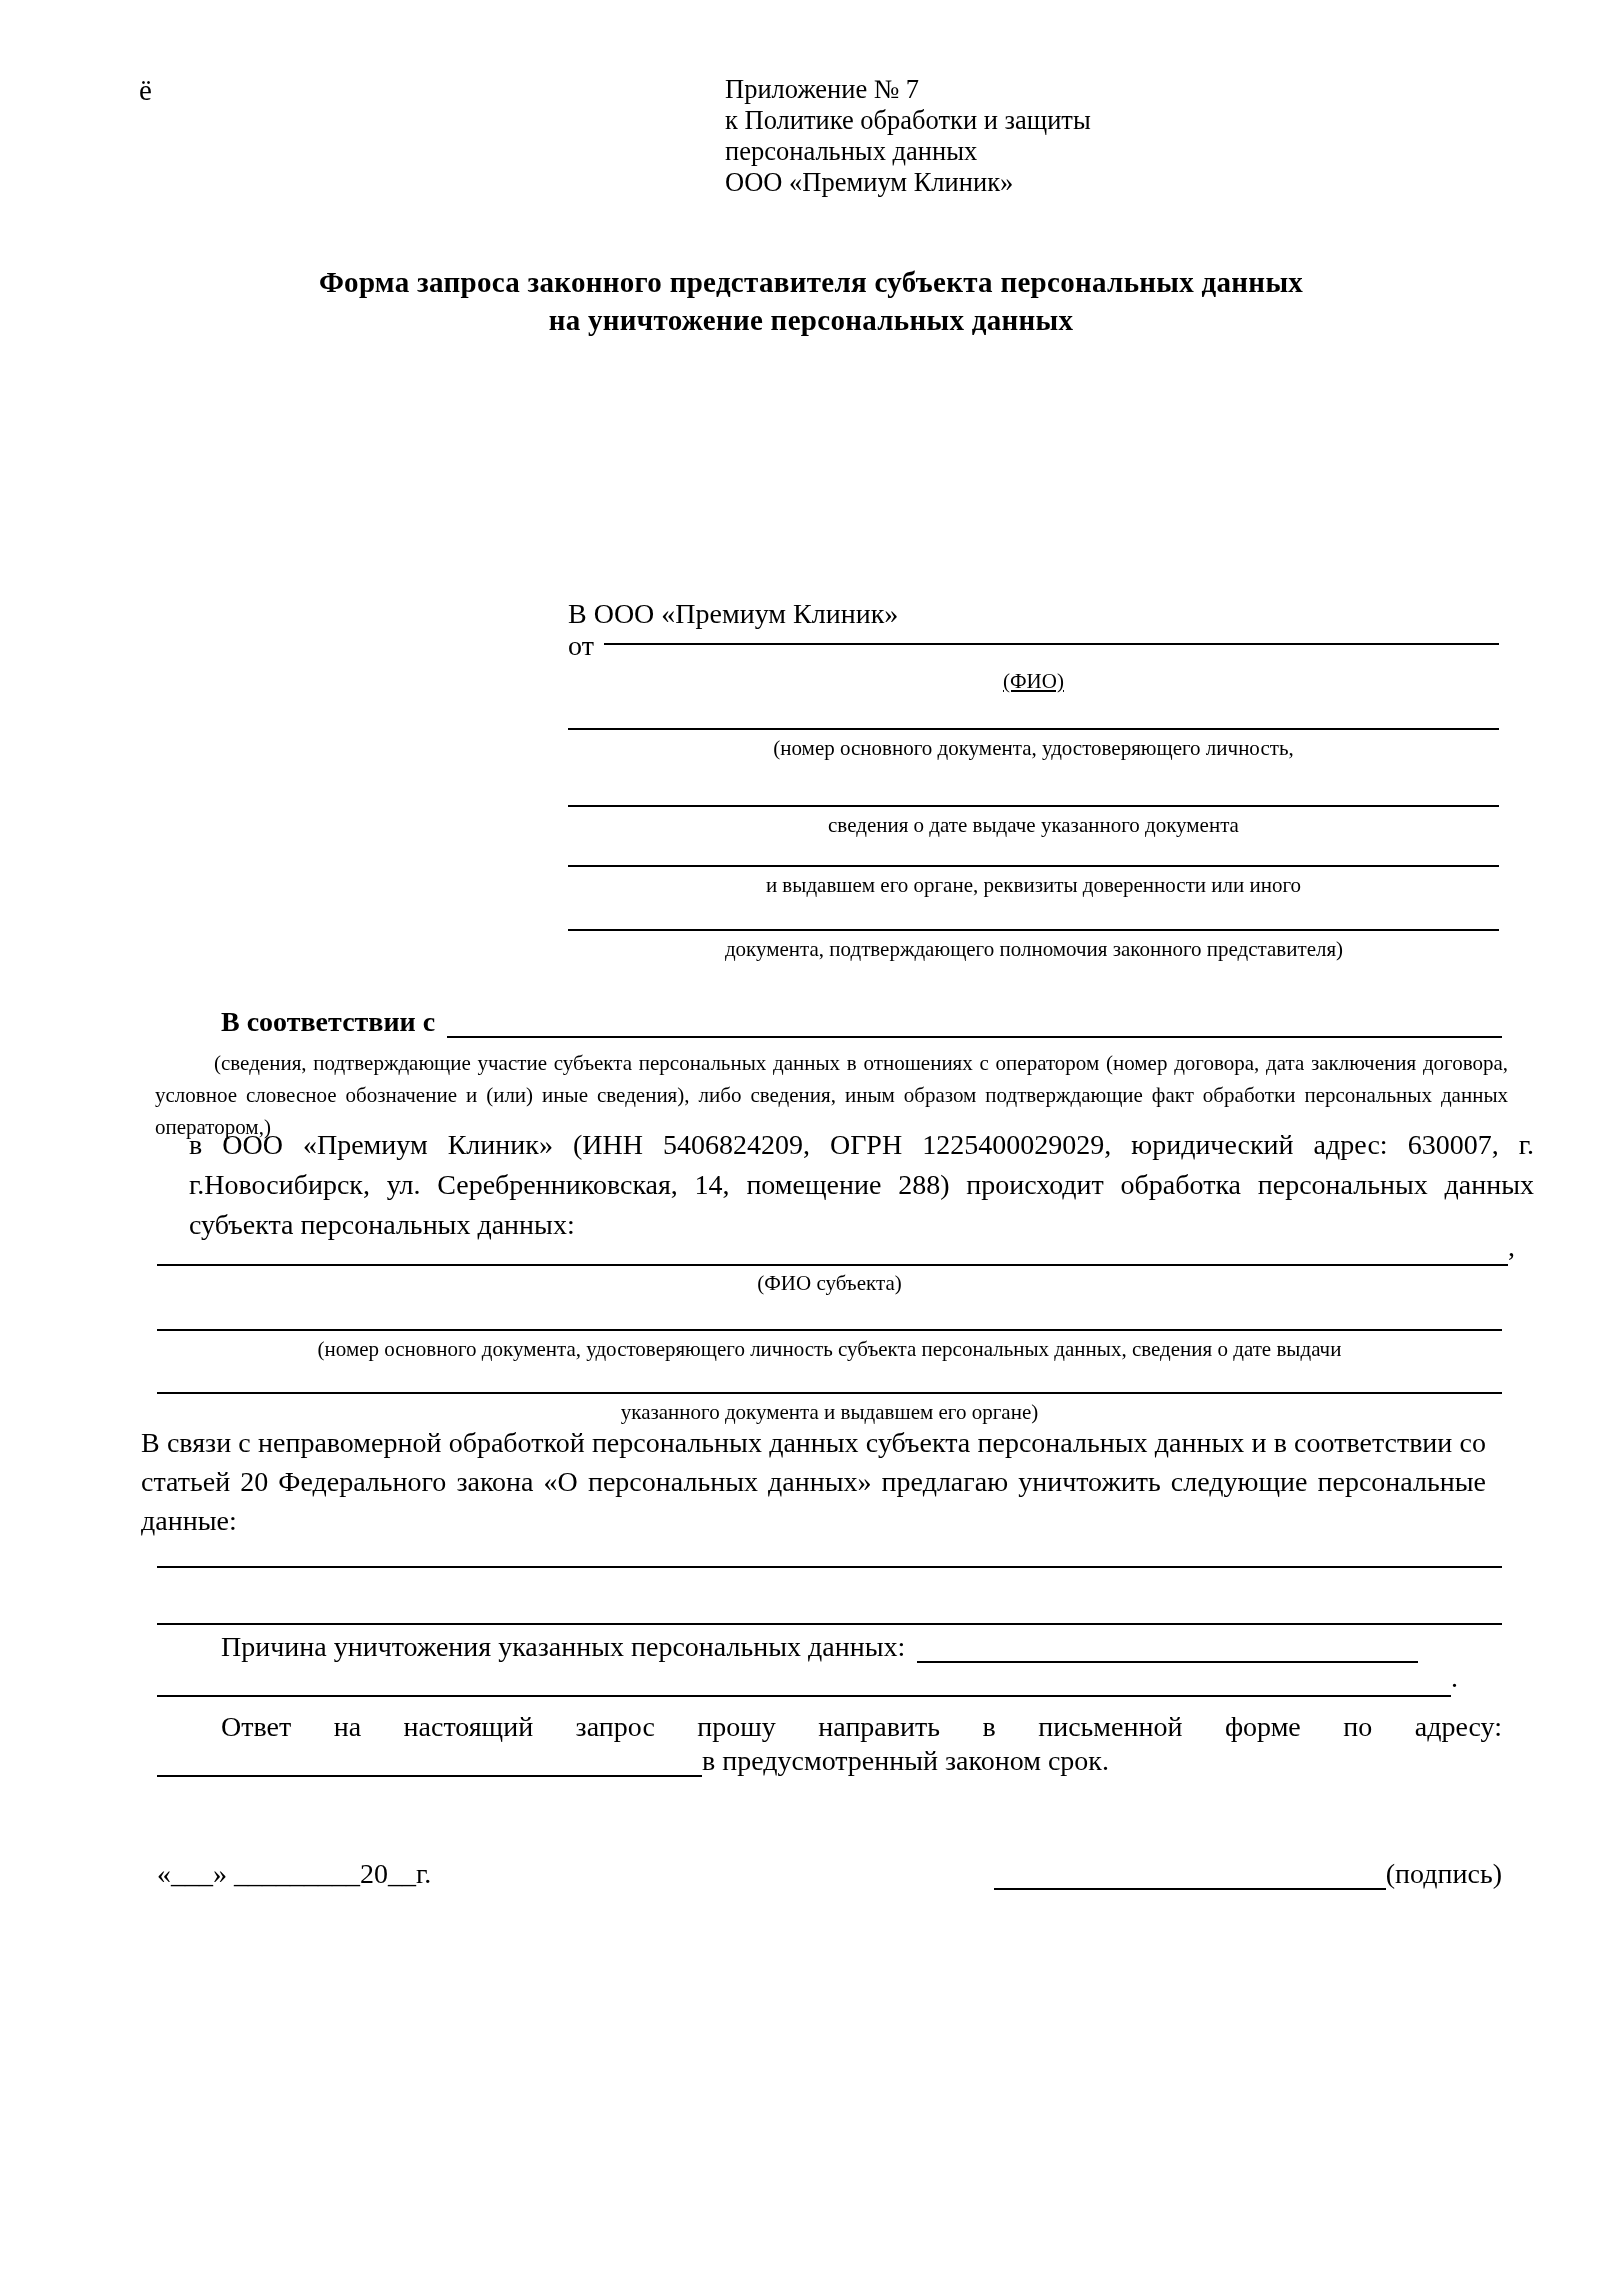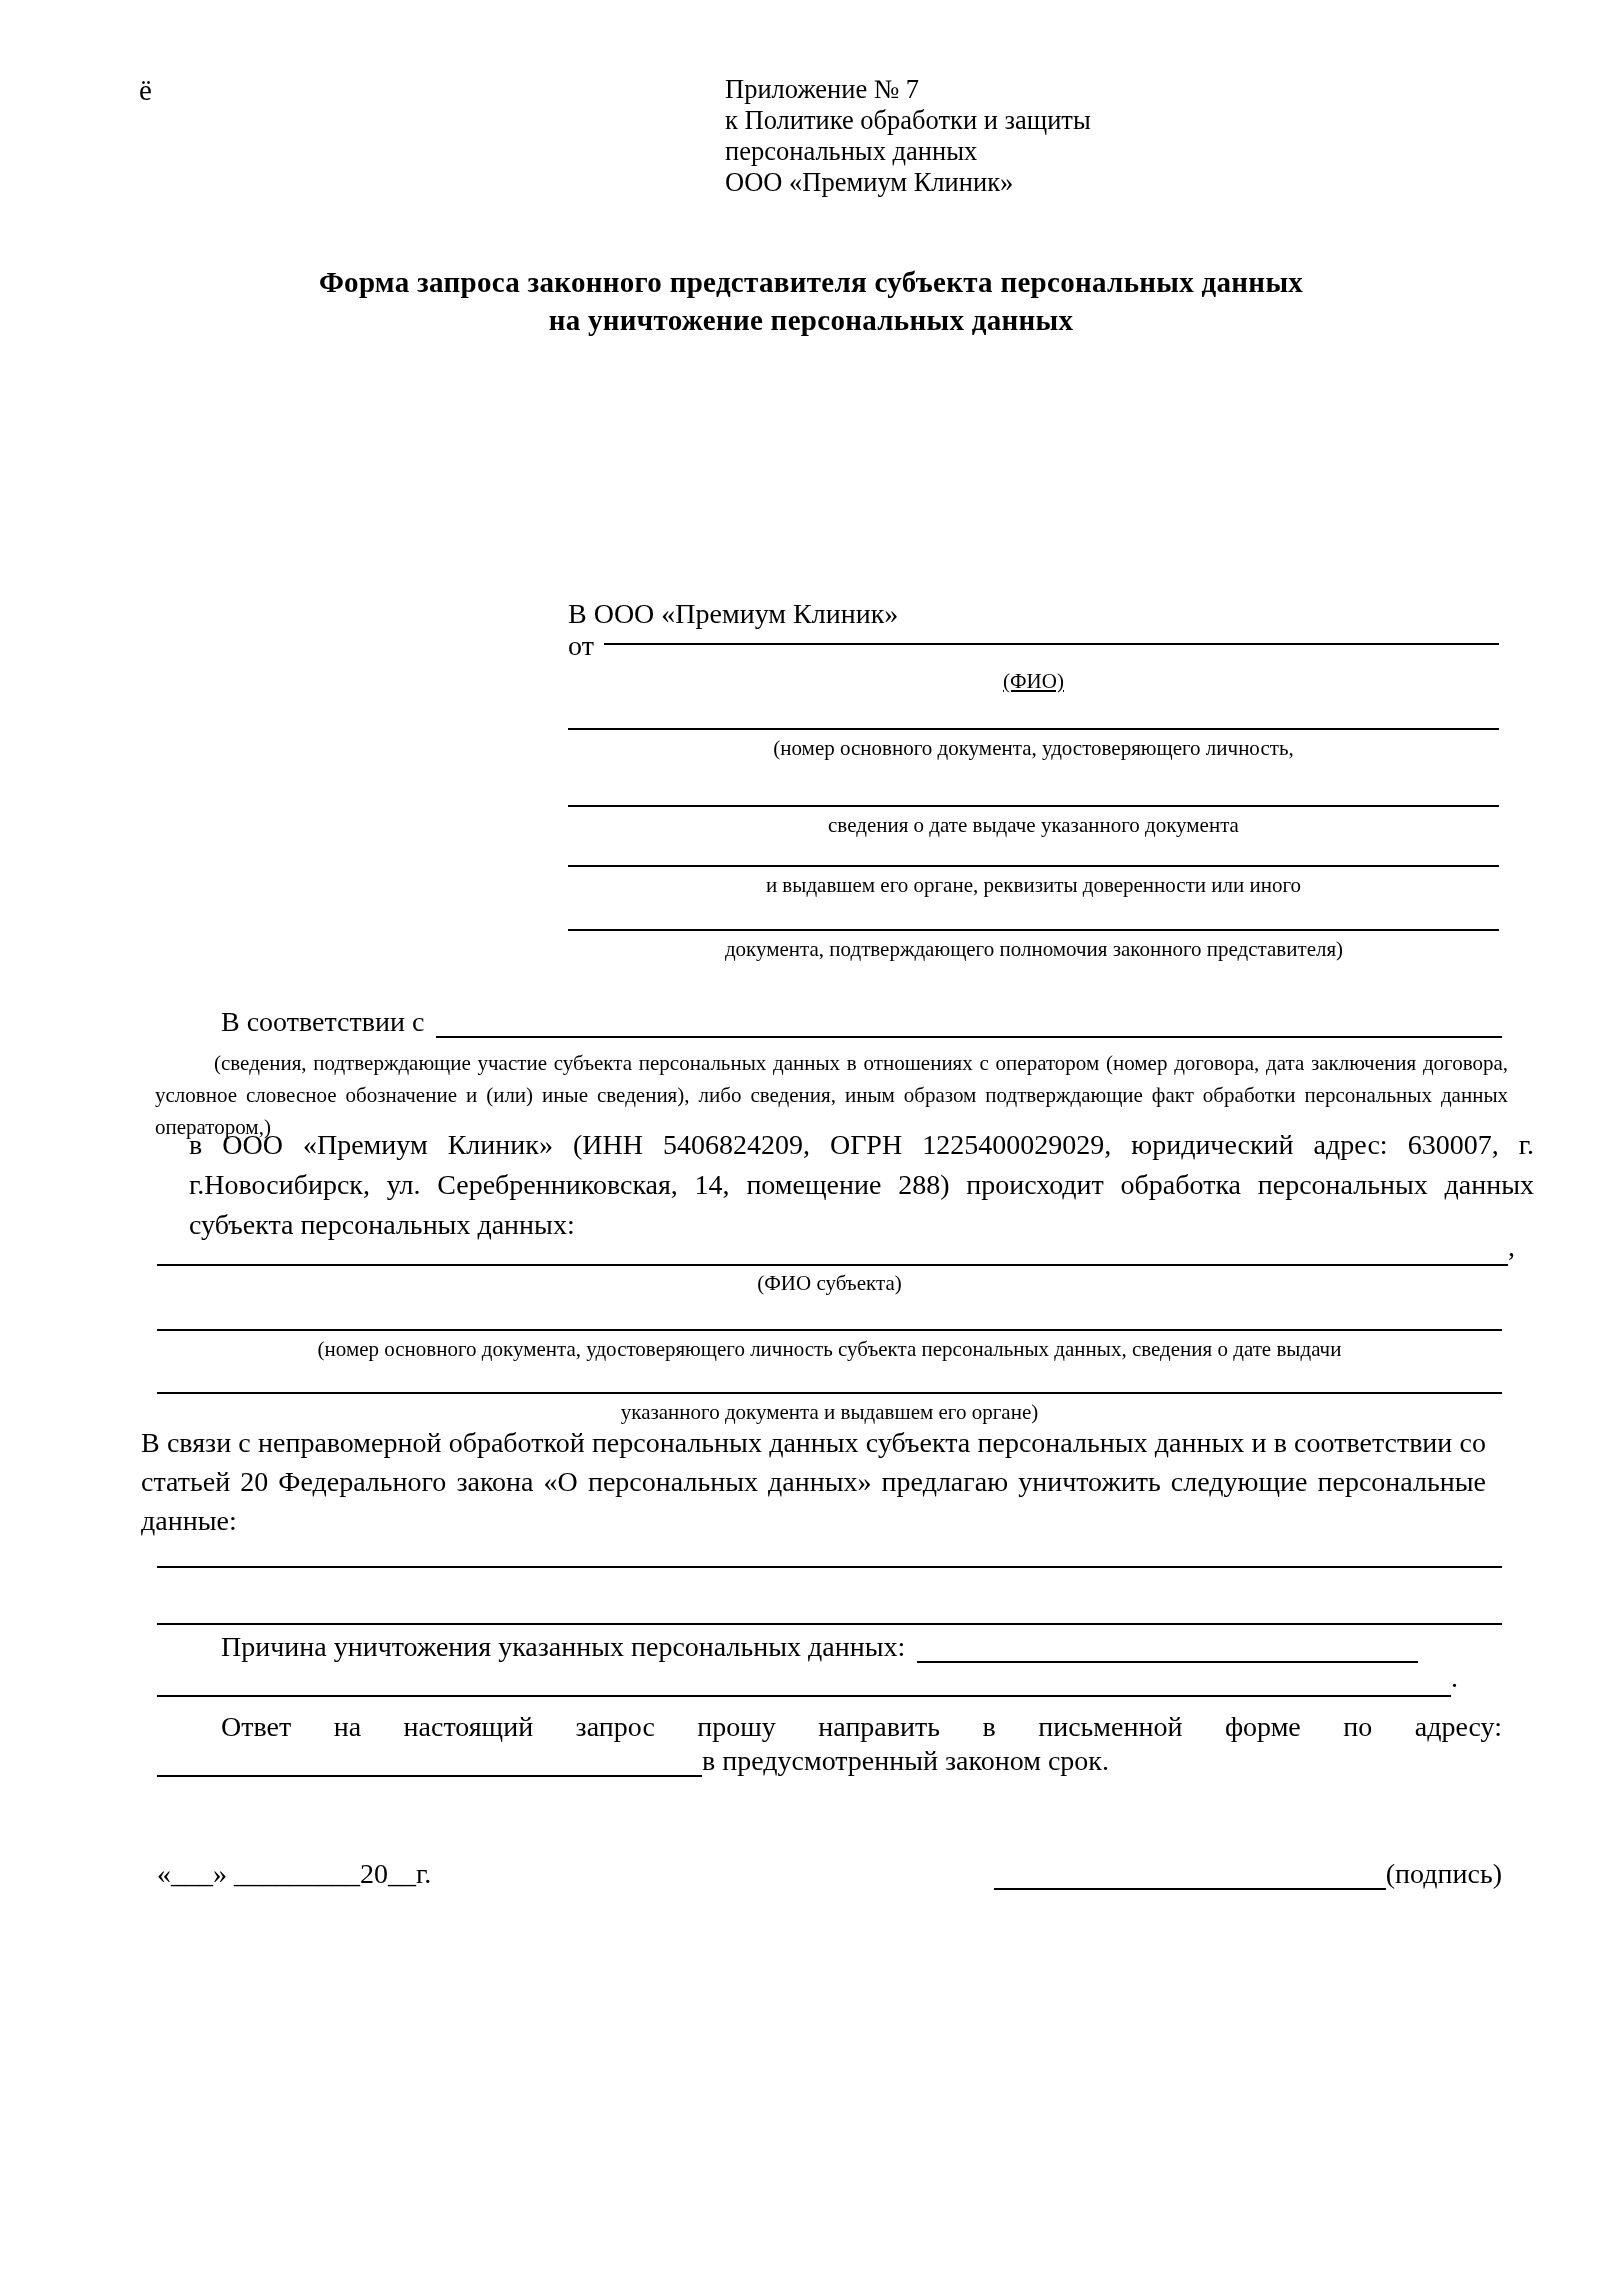--- a/index.html
+++ b/index.html
@@ -56,21 +56,21 @@
 
   <div class="abs fill" style="left:568px;top:805px;width:931px;"></div>
   <div class="abs cap center" style="left:568px;top:813px;width:931px;">сведения о дате выдаче указанного документа</div>
 
   <div class="abs fill" style="left:568px;top:865px;width:931px;"></div>
   <div class="abs cap center" style="left:568px;top:873px;width:931px;">и выдавшем его органе, реквизиты доверенности или иного</div>
 
   <div class="abs fill" style="left:568px;top:929px;width:931px;"></div>
   <div class="abs cap center" style="left:551px;top:937px;width:966px;">документа, подтверждающего полномочия законного представителя)</div>
 
-  <div class="abs main row" style="left:157px;top:1002px;width:1345px;height:39px;">
+  <div class="abs main row" style="left:157px;top:1002px;width:1345px;height:39px;font-weight:bold;">
     <span style="padding-left:64px;" class="nowrap">В соответствии с</span>
     <span class="fill grow" style="margin-left:11.8px;margin-bottom:2.9px;"></span>
   </div>
 
   <div class="abs cap justify" style="left:155px;top:1047px;width:1353px;line-height:32px;text-indent:59px;">(сведения, подтверждающие участие субъекта персональных данных в отношениях с оператором (номер договора, дата заключения договора, условное словесное обозначение и (или) иные сведения), либо сведения, иным образом подтверждающие факт обработки персональных данных оператором,)</div>
 
   <div class="abs main justify" style="left:157px;top:1125px;width:1345px;line-height:40px;margin-left:32px;">в ООО «Премиум Клиник» (ИНН 5406824209, ОГРН 1225400029029, юридический адрес: 630007, г. г.Новосибирск, ул. Серебренниковская, 14, помещение 288) происходит обработка персональных данных субъекта персональных данных:</div>
 
   <div class="abs main row" style="left:157px;top:1237px;width:1358px;height:29px;">
     <span class="fill grow"></span>

